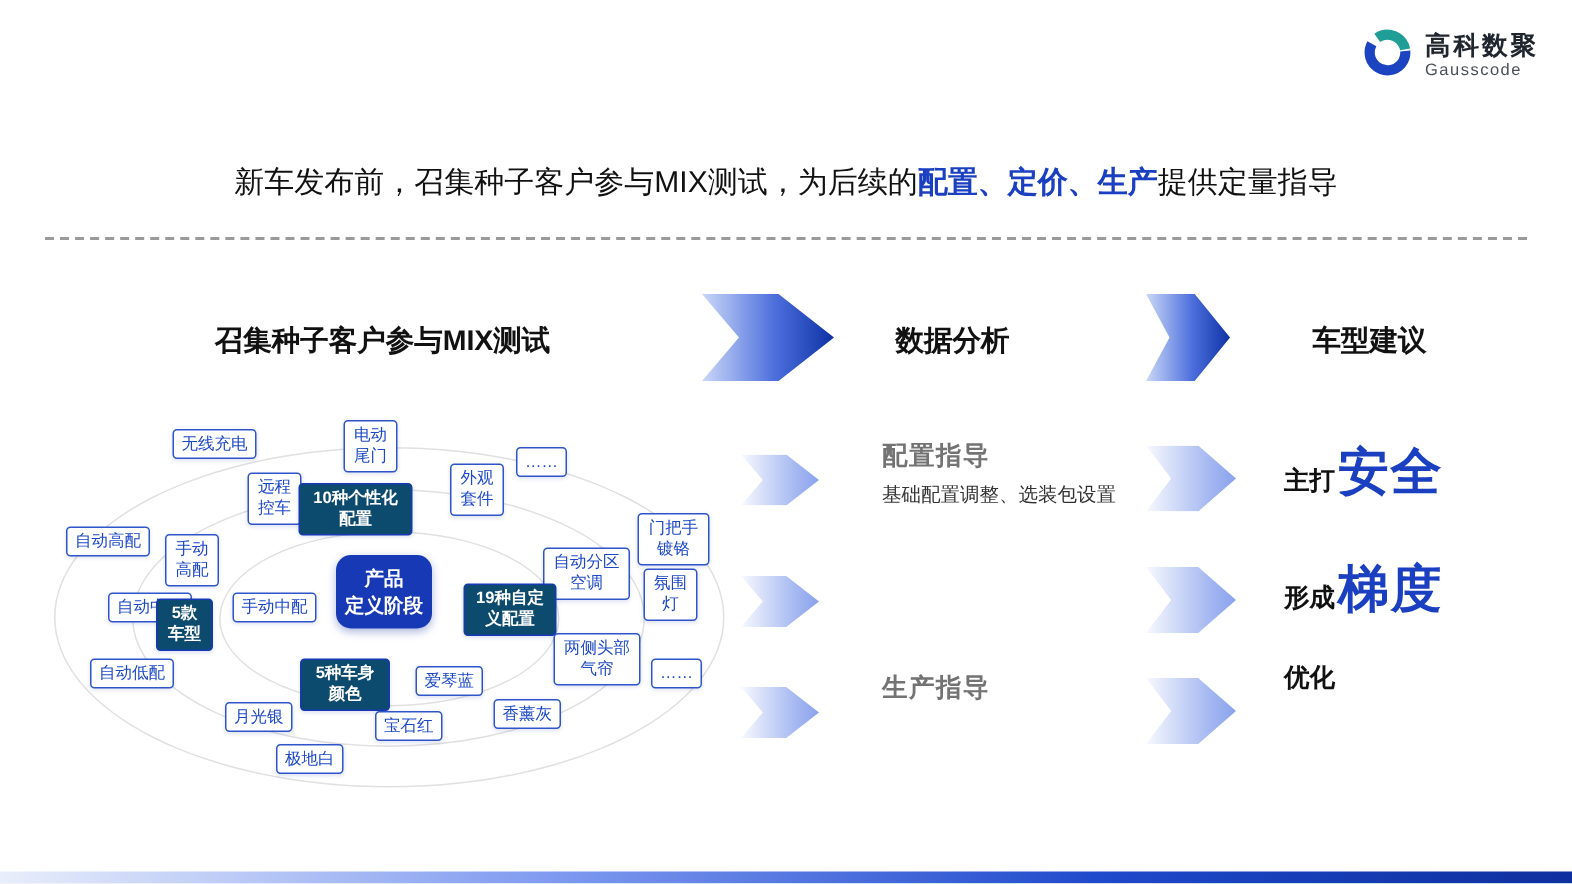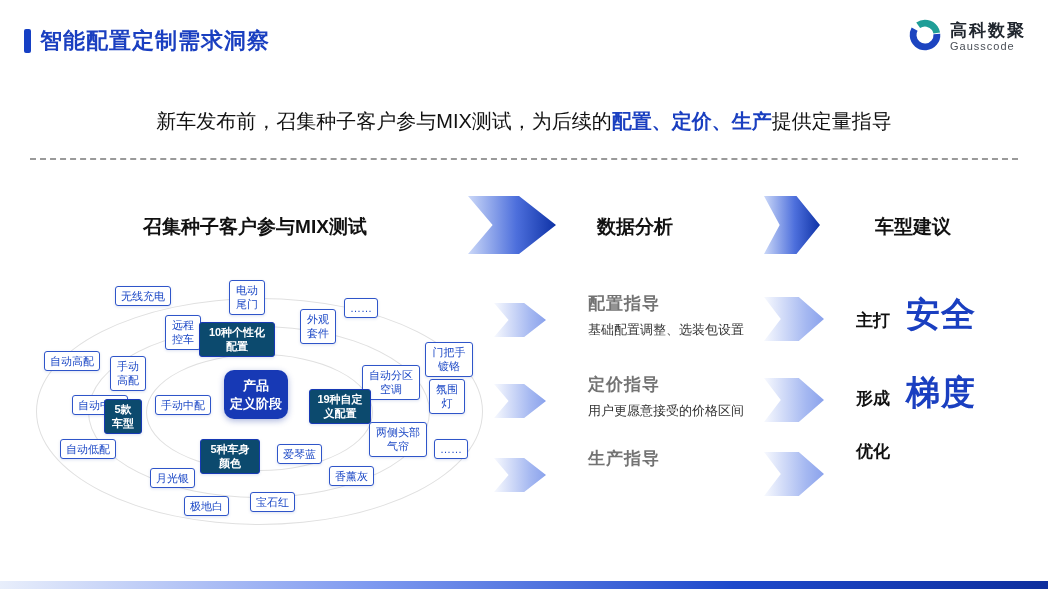--- a/index.html
+++ b/index.html
@@ -51,38 +51,34 @@
   
   .arrow-small{
     position:absolute;
     background:linear-gradient(90deg,rgba(203,216,248,.15) 0%,#a5b8f1 70%,#8aa2ec 100%);
     clip-path:polygon(0% 0%,58% 0%,100% 50%,58% 100%,0% 100%,28% 50%);
   }
   .analysis-text{position:absolute;left:588px;width:190px;}
   .analysis-title{font-size:17px;font-weight:bold;color:#737373;letter-spacing:1px;}
   .analysis-desc{font-size:13px;color:#333;margin-top:6px;}
   
-  .suggestion{position:absolute;left:856px;display:flex;align-items:baseline;gap:16px;}
+  .suggestion{position:absolute;left:856px;display:flex;align-items:baseline;gap:2px;}
   .sg-prefix{font-size:17px;font-weight:bold;color:#111;}
   .sg-keyword{font-size:34px;font-weight:bold;color:#1a3fc0;letter-spacing:1px;}
   
   .footer-bar{
     position:absolute;left:0;bottom:0;width:100%;height:8px;
     background:linear-gradient(90deg,#e8eefb 0%,#7f9af0 35%,#1e49cb 70%,#0e2f9e 100%);
   }
 </style>
 </head>
 <body>
 
 <div class="slide">
 
-  <div class="title-wrap">
-    <div class="title-bar"></div>
-    <div class="page-title">智能配置定制需求洞察</div>
-  </div>
 
   <div class="logo">
     <span>
       <svg width="34" height="34" viewBox="0 0 40 40">
         <circle cx="20" cy="20" r="14" fill="none" stroke="#1f9e97" stroke-width="8" stroke-dasharray="28 100" transform="rotate(-125 20 20)"></circle>
         <circle cx="20" cy="20" r="14" fill="none" stroke="#1c44c0" stroke-width="8" stroke-dasharray="52 100" transform="rotate(-5 20 20)"></circle>
       </svg>
     </span>
     <span class="logo-text">
       <span class="logo-name">高科数聚</span>
@@ -122,40 +118,36 @@
     <div class="node dark wrap" style="left:76px;top:141px;width:26px;">5款车型</div>
     <div class="node dark wrap" style="left:281px;top:131px;width:50px;">19种自定义配置</div>
     <div class="node wrap" style="left:341px;top:164px;width:46px;">两侧头部气帘</div>
     <div class="node" style="left:406px;top:181px;">……</div>
     <div class="node" style="left:32px;top:181px;">自动低配</div>
     <div class="node dark wrap" style="left:172px;top:181px;width:48px;">5种车身颜色</div>
     <div class="node" style="left:249px;top:186px;">爱琴蓝</div>
     <div class="node" style="left:122px;top:210px;">月光银</div>
     <div class="node" style="left:301px;top:208px;">香薰灰</div>
     <div class="node" style="left:156px;top:238px;">极地白</div>
-    <div class="node" style="left:222px;top:234px;text-align:right;">宝石红</div>
+    <div class="node" style="left:222px;top:216px;text-align:right;">宝石红</div>
 
     <div class="center-node">
       <span>产品</span>
       <span>定义阶段</span>
     </div>
   </div>
 
   <div class="arrow-small" style="left:494px;top:303px;width:52px;height:34px;"></div>
   <div class="analysis-text" style="top:292px;">
     <div class="analysis-title">配置指导</div>
     <div class="analysis-desc">基础配置调整、选装包设置</div>
   </div>
   <div class="arrow-small" style="left:764px;top:297px;width:60px;height:44px;"></div>
 
   <div class="arrow-small" style="left:494px;top:384px;width:52px;height:34px;"></div>
-  <div class="analysis-text" style="top:373px;">
-    <div class="analysis-title">定价指导</div>
-    <div class="analysis-desc">用户更愿意接受的价格区间</div>
-  </div>
   <div class="arrow-small" style="left:764px;top:378px;width:60px;height:44px;"></div>
 
   <div class="arrow-small" style="left:494px;top:458px;width:52px;height:34px;"></div>
   <div class="analysis-text" style="top:447px;">
     <div class="analysis-title">生产指导</div>
   </div>
   <div class="arrow-small" style="left:764px;top:452px;width:60px;height:44px;"></div>
 
   <div class="suggestion" style="top:292px;">
     <span class="sg-prefix">主打</span>

